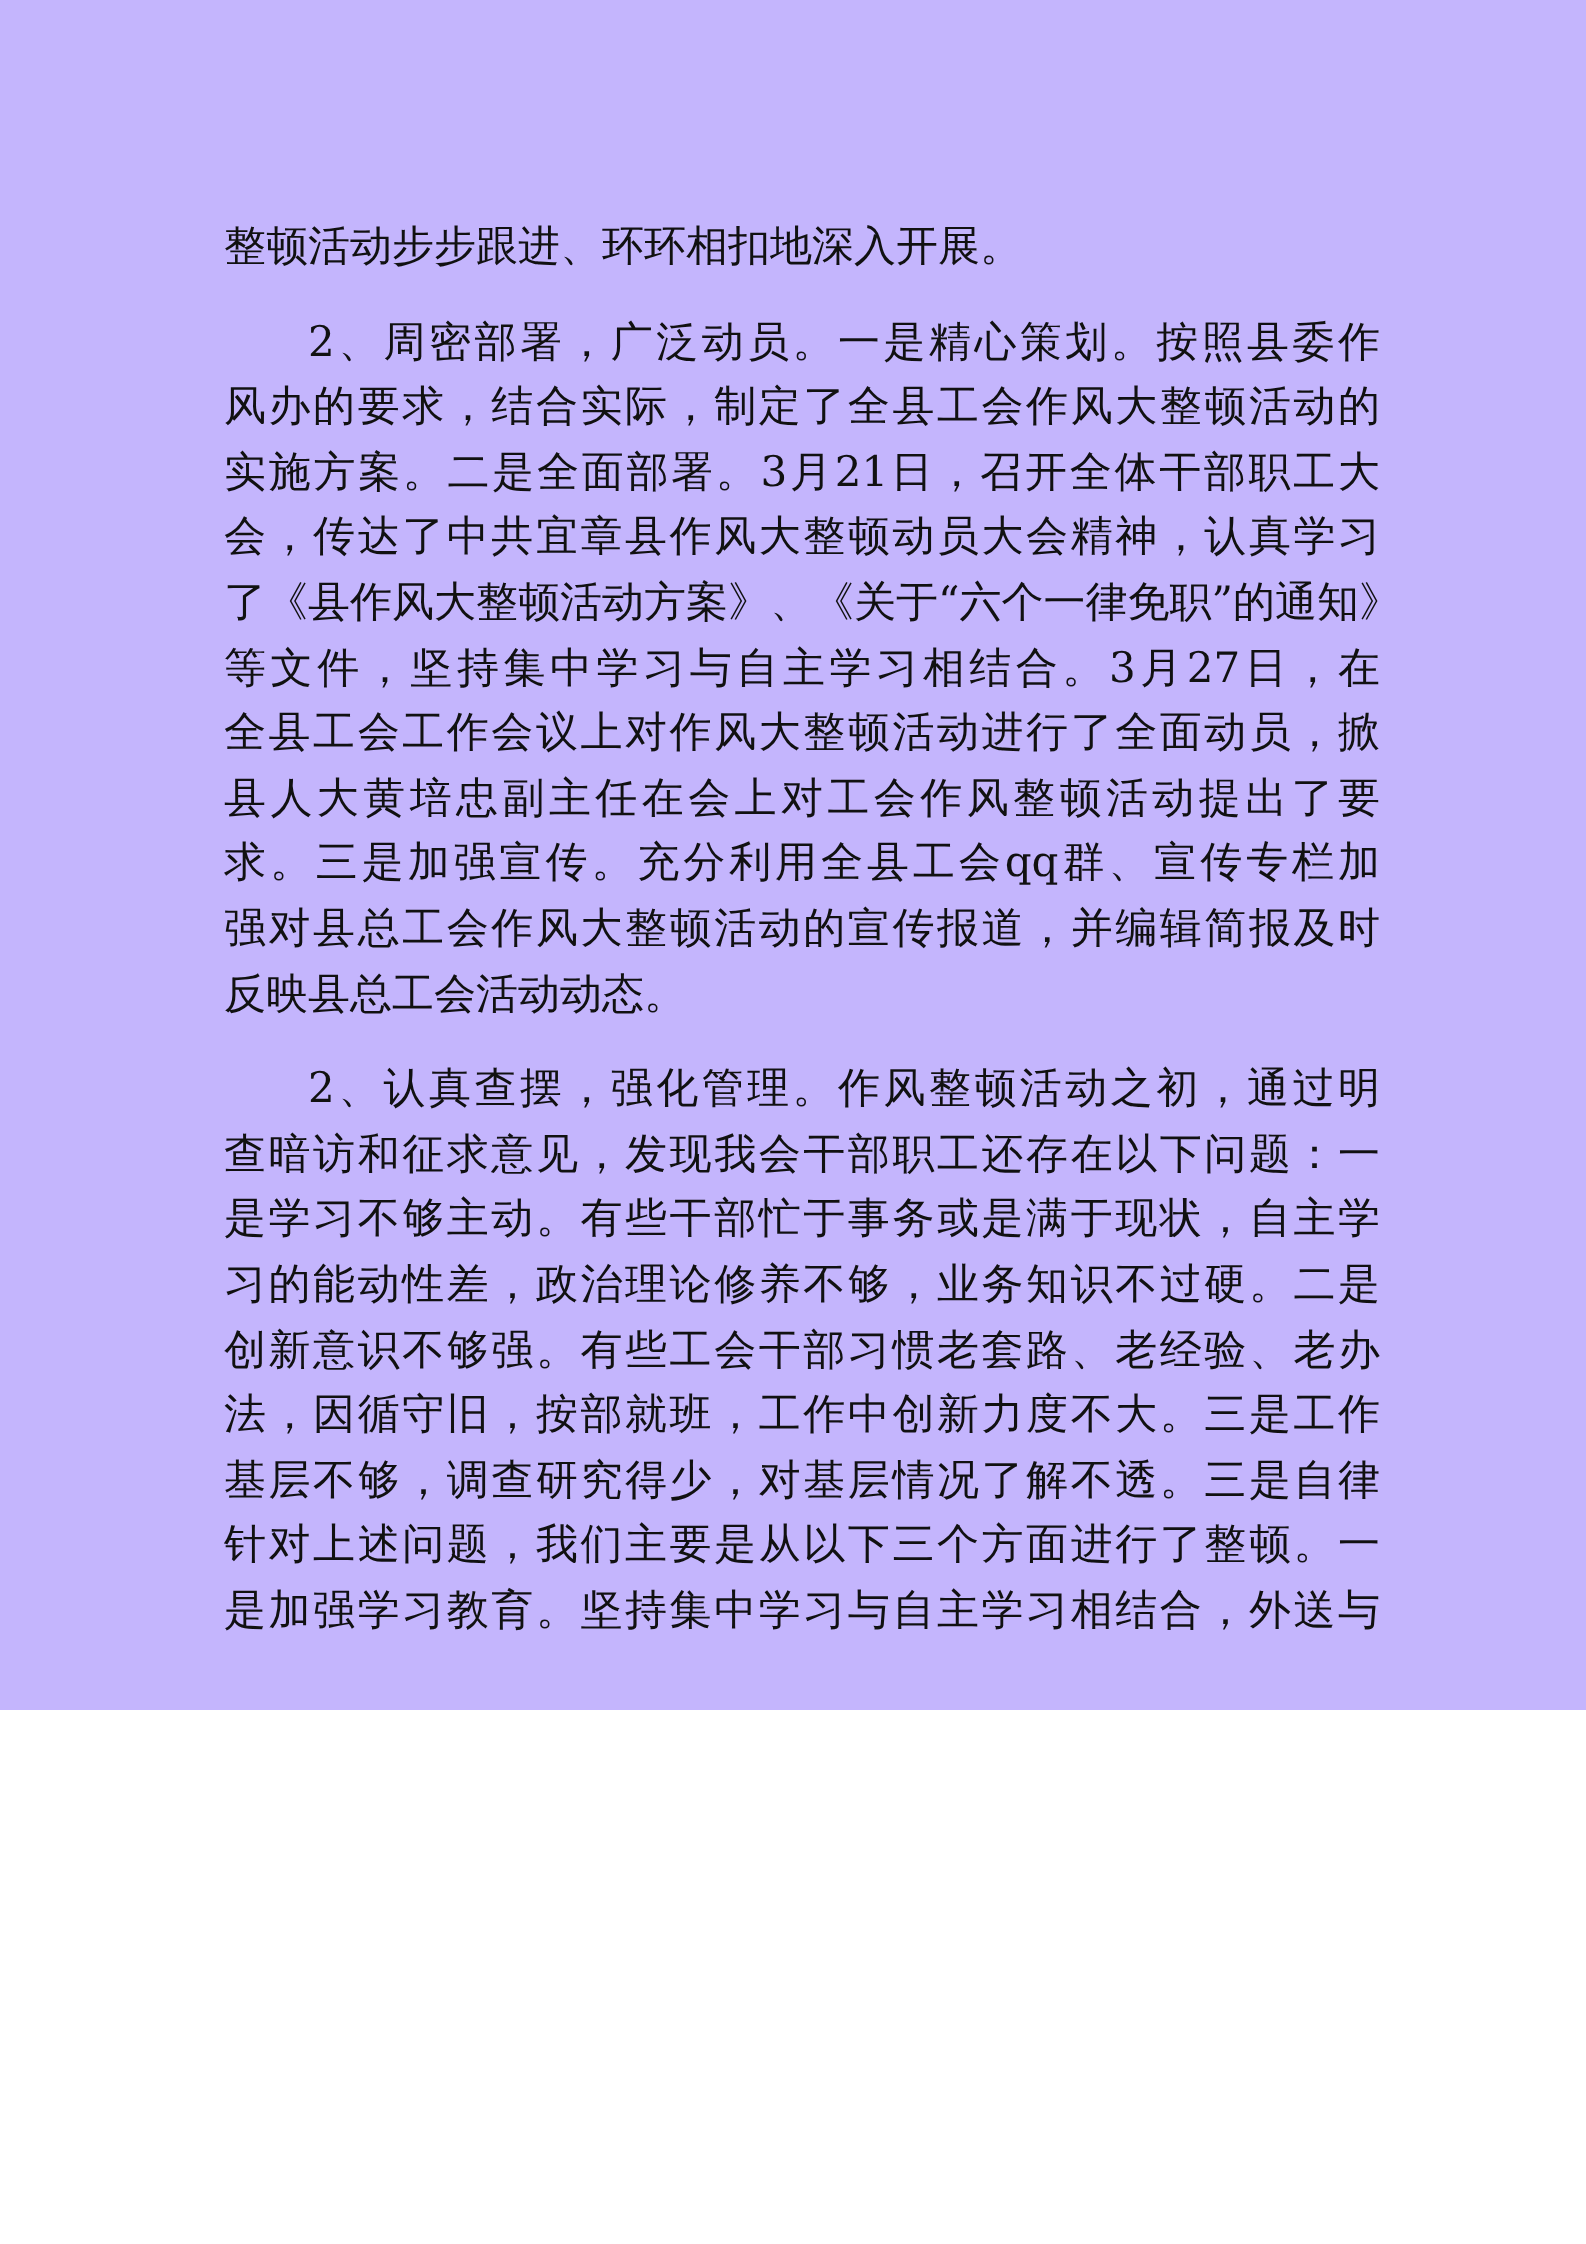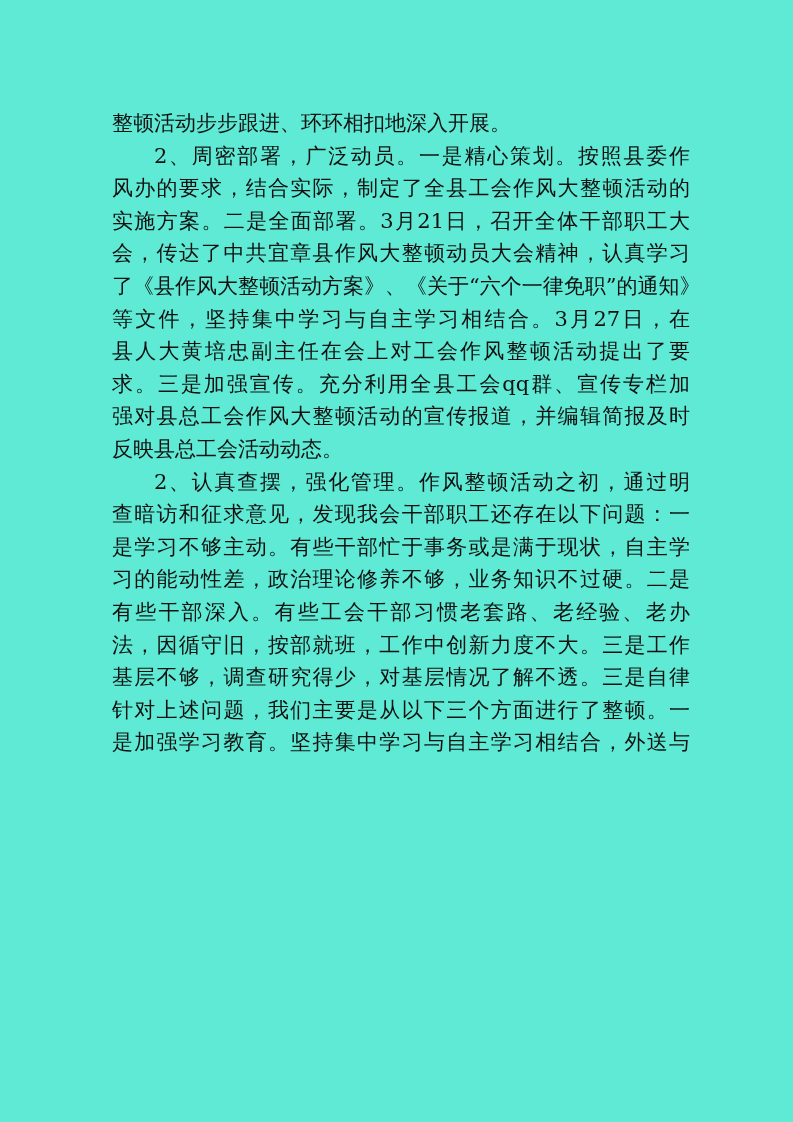--- a/index.html
+++ b/index.html
@@ -11,22 +11,22 @@
       width: 793px;
       height: 1122px;
       position: relative;
       overflow: hidden;
     }
     .page {
       position: absolute;
       left: 0;
       top: 0;
       width: 793px;
-      height: 1122px;
-      background: #5eead4;
+      height: 855px;
+      background: #c4b5fd;
     }
     .content {
       position: absolute;
       left: 112px;
       top: 107px;
       width: 578px;
       font-family: "DejaVu Serif", "Liberation Serif", serif;
       font-size: 21px;
       color: #111111;
     }
@@ -36,41 +36,43 @@
       white-space: nowrap;
       text-align: justify;
       text-align-last: justify;
       letter-spacing: 0;
     }
     .line.last {
       text-align-last: left;
     }
     .line.indent {
       padding-left: 42px;
+      margin-top: 15px;
     }
   </style>
 </head>
 <body>
 
 <div class="page">
   <div class="content">
     <div class="line last">整顿活动步步跟进、环环相扣地深入开展。</div>
     <div class="line indent">2、周密部署，广泛动员。一是精心策划。按照县委作</div>
     <div class="line">风办的要求，结合实际，制定了全县工会作风大整顿活动的</div>
     <div class="line">实施方案。二是全面部署。3月21日，召开全体干部职工大</div>
     <div class="line">会，传达了中共宜章县作风大整顿动员大会精神，认真学习</div>
     <div class="line">了《县作风大整顿活动方案》、《关于“六个一律免职”的通知》</div>
     <div class="line">等文件，坚持集中学习与自主学习相结合。3月27日，在</div>
+    <div class="line">全县工会工作会议上对作风大整顿活动进行了全面动员，掀</div>
     <div class="line">县人大黄培忠副主任在会上对工会作风整顿活动提出了要</div>
     <div class="line">求。三是加强宣传。充分利用全县工会qq群、宣传专栏加</div>
     <div class="line">强对县总工会作风大整顿活动的宣传报道，并编辑简报及时</div>
     <div class="line last">反映县总工会活动动态。</div>
     <div class="line indent">2、认真查摆，强化管理。作风整顿活动之初，通过明</div>
     <div class="line">查暗访和征求意见，发现我会干部职工还存在以下问题：一</div>
     <div class="line">是学习不够主动。有些干部忙于事务或是满于现状，自主学</div>
     <div class="line">习的能动性差，政治理论修养不够，业务知识不过硬。二是</div>
-    <div class="line">有些干部深入。有些工会干部习惯老套路、老经验、老办</div>
+    <div class="line">创新意识不够强。有些工会干部习惯老套路、老经验、老办</div>
     <div class="line">法，因循守旧，按部就班，工作中创新力度不大。三是工作</div>
     <div class="line">基层不够，调查研究得少，对基层情况了解不透。三是自律</div>
     <div class="line">针对上述问题，我们主要是从以下三个方面进行了整顿。一</div>
     <div class="line">是加强学习教育。坚持集中学习与自主学习相结合，外送与</div>
   </div>
 </div>
 
 </body></html>

